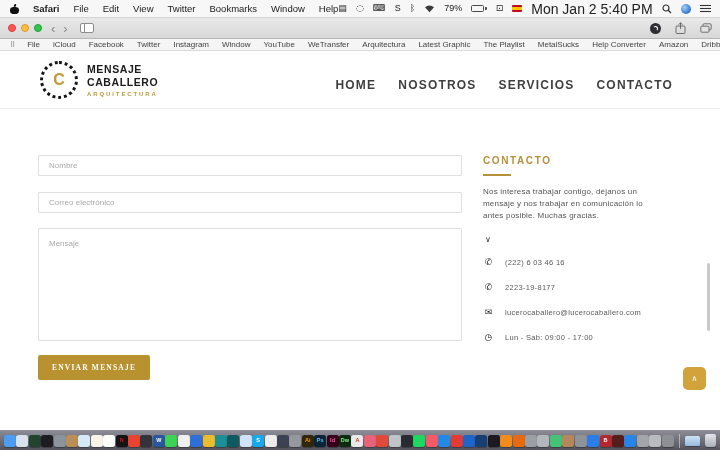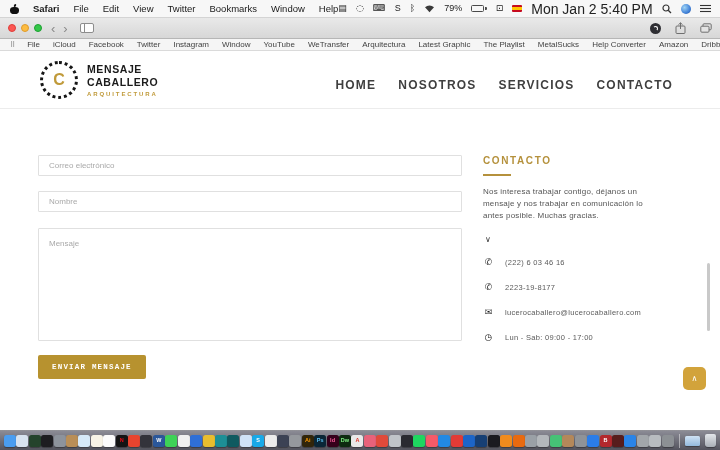--- a/index.html
+++ b/index.html
@@ -72,21 +72,21 @@
   .nav-item { font-size:12px; color:#3f3f3f; letter-spacing:1.2px; font-weight:600; }
 
   .form-col { position:absolute; left:38px; top:104px; width:424px; }
   .field { width:100%; height:21px; border:1px solid #e0e0e0; border-radius:1px; padding:0 10px;
            font-size:8px; color:#333; outline:none; display:block; font-family:inherit; }
   .field::placeholder { color:#a9a9a9; }
   .f1 { margin-bottom:16px; }
   .f2 { margin-bottom:15px; }
   textarea.field { height:113px; padding-top:10px; resize:none; }
   .submit-btn { margin-top:14px; background:#b7922f; color:#fff; border:none; border-radius:2px;
-                font-size:7.5px; font-weight:700; letter-spacing:1.2px; padding:8px 14px; font-family:Liberation Mono, monospace; }
+                font-size:7.5px; font-weight:700; letter-spacing:1.2px; padding:8px 14px; font-family:Liberation Serif, serif; }
 
   .contact-col { position:absolute; left:483px; top:104px; width:160px; }
   .contact-heading { font-size:10px; font-weight:800; color:#b5913c; letter-spacing:1.6px; }
   .contact-rule { width:28px; height:2px; background:#b5913c; margin-top:8px; }
   .contact-intro { margin-top:10px; font-size:8px; color:#555; line-height:1.5; letter-spacing:0.2px; }
   .contact-chevron { margin-top:13px; font-size:8px; color:#333; margin-left:2px; }
   .contact-list { margin-top:13px; }
   .contact-row { display:flex; align-items:center; gap:11px; margin-bottom:15px; }
   .contact-ico { font-size:9px; color:#1c1c1c; width:11px; text-align:center; }
   .contact-text { font-size:7.5px; color:#5a5a5a; letter-spacing:0.3px; white-space:nowrap; }
@@ -234,22 +234,22 @@
       <div class="site-nav">
 
       <span class="nav-item">HOME</span>
           <span class="nav-item">NOSOTROS</span>
           <span class="nav-item">SERVICIOS</span>
           <span class="nav-item">CONTACTO</span>
         </div>
     </div>
 
     <div class="form-col">
+      <input class="field f1" type="text" placeholder="Nombre" style="">
       <input class="field f2" type="text" placeholder="Correo electrónico" style="">
-      <input class="field f1" type="text" placeholder="Nombre" style="">
       <textarea class="field" placeholder="Mensaje" style=""></textarea>
       <button class="submit-btn">ENVIAR MENSAJE</button>
     </div>
 
     <div class="contact-col">
       <div class="contact-heading">CONTACTO</div>
       <div class="contact-rule"></div>
       <div class="contact-intro">Nos interesa trabajar contigo, déjanos un mensaje y nos trabajar en comunicación lo antes posible. Muchas gracias.</div>
       <div class="contact-chevron glyph">∨</div>
       <div class="contact-list">

